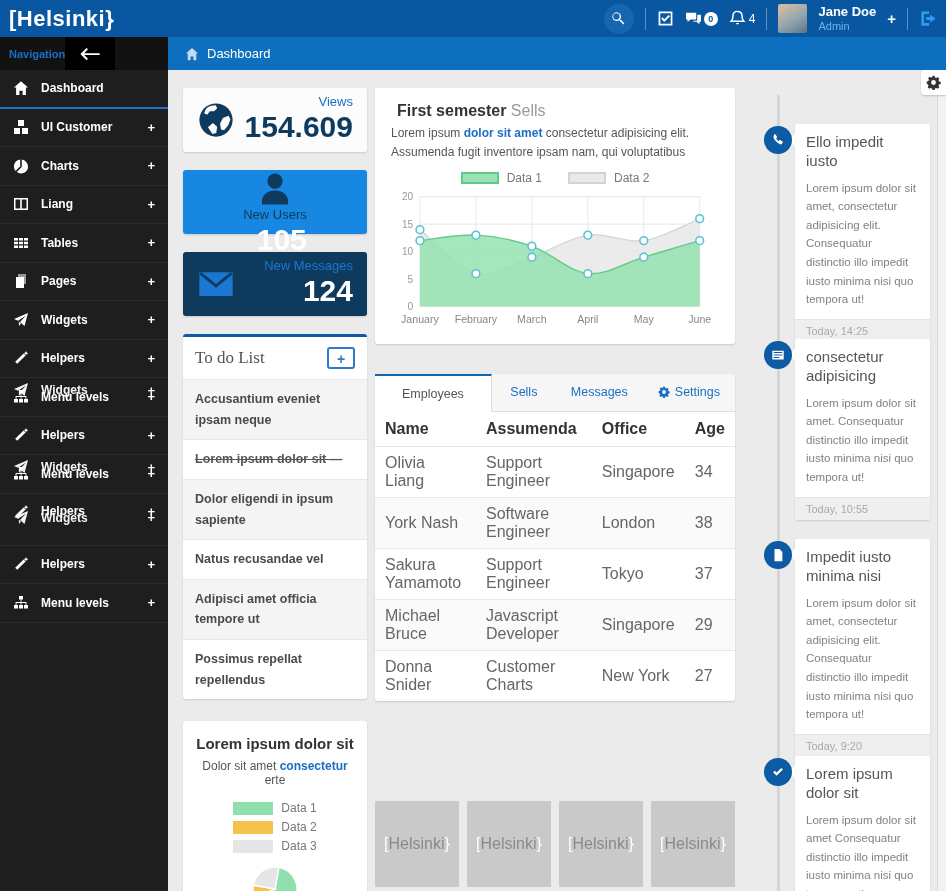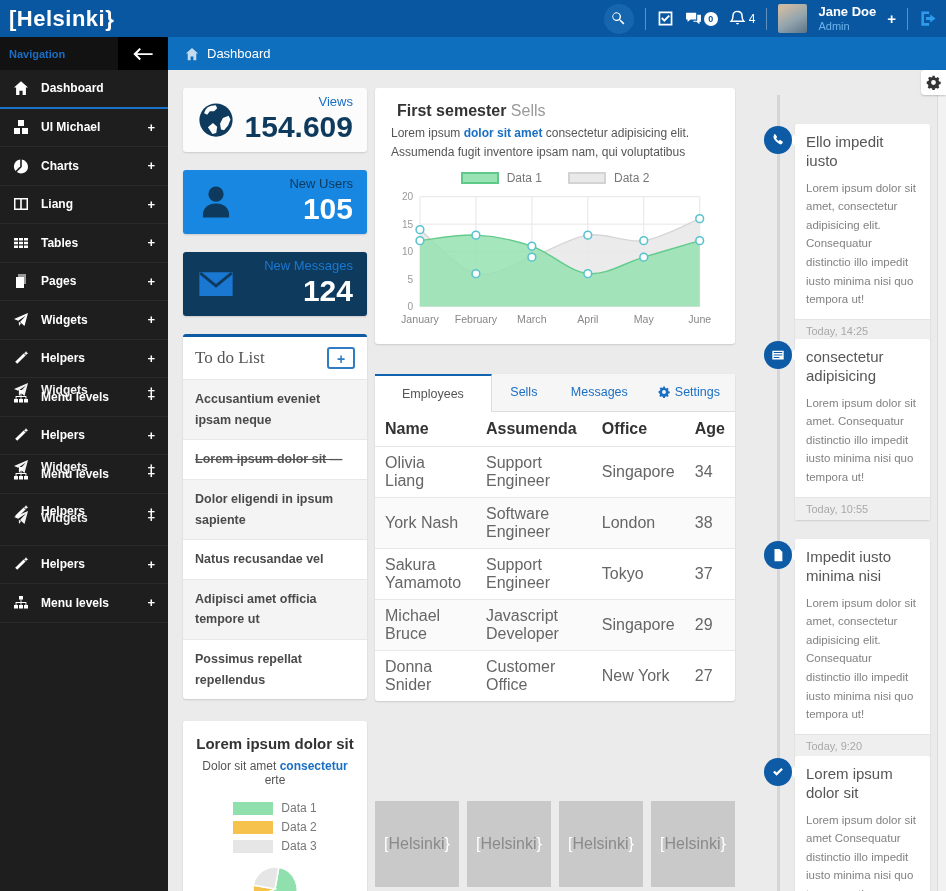--- a/index.html
+++ b/index.html
@@ -22,21 +22,21 @@
   .avatar{width:29px;height:29px;border-radius:2px;
     background:linear-gradient(150deg,#cbb9a4 15%,#93a5ae 55%,#5d7486);}
   .user-block{line-height:1.1;}
   .user-name{font-size:13px;font-weight:bold;color:#fff;}
   .user-role{font-size:11px;color:#6db3ea;}
   .plus-glyph{font-size:15px;font-weight:bold;color:#fff;cursor:pointer;}
   .signout{color:#2f9bef;width:19px;height:19px;}
   
   .subbar{position:absolute;left:0;top:37px;width:946px;height:33px;display:flex;z-index:29;}
   .subbar-left{width:168px;height:33px;background:#121212;display:flex;align-items:center;
-    justify-content:space-between;}
+    justify-content:flex-start;}
   .nav-label{color:#1a6fc4;font-size:11px;font-weight:bold;padding-left:9px;}
   .collapse-box{width:50px;height:33px;background:#000;display:flex;align-items:center;
     justify-content:center;cursor:pointer;}
   .collapse-box svg{width:24px;height:14px;fill:#fff;}
   .subbar-main{flex:1;background:#0d6fbe;display:flex;align-items:center;gap:8px;padding-left:17px;}
   .crumb-home{width:14px;height:14px;color:rgba(255,255,255,.75);}
   .crumb-home svg{width:100%;height:100%;fill:currentColor;}
   .crumb-label{color:#fff;font-size:13px;}
   
   .sidebar{position:absolute;left:0;top:70px;width:168px;bottom:0;background:#1e1e1e;z-index:20;}
@@ -59,21 +59,21 @@
   .stat-card{height:64px;margin-bottom:18px;display:flex;align-items:center;
     padding:0 14px;border-radius:3px;box-shadow:0 1px 2px rgba(0,0,0,.14);}
   .stat-card .stat-ico{width:38px;height:38px;}
   .stat-card .stat-ico svg{width:100%;height:100%;fill:currentColor;}
   .stat-right{flex:1;text-align:right;line-height:1.15;}
   .stat-label{font-size:13px;}
   .stat-value{font-size:30px;font-weight:bold;text-align:right;}
   .stat-light{background:#fcfcfc;}
   .stat-light .stat-ico{color:#0e3a5d;} .stat-light .stat-label{color:#1a6fc4;}
   .stat-light .stat-value{color:#0e3a5d;}
-  .stat-blue{background:#1787e1;}
+  .stat-blue{background:#1787e1;flex-direction:column;}
   .stat-blue .stat-ico{color:#0e3a5d;} .stat-blue .stat-label{color:#0e3a5d;}
   .stat-blue .stat-value{color:#fff;}
   .stat-navy{background:#0e3a5d;}
   .stat-navy .stat-ico{color:#1a78d2;} .stat-navy .stat-label{color:#1a78d2;}
   .stat-navy .stat-value{color:#fff;}
   
   .chart-card{padding:14px 16px 8px;}
   .chart-title{font-size:16px;color:#999;}
   .chart-title b{color:#333;margin-left:6px;}
   .chart-desc{font-size:12px;color:#555;line-height:1.55;margin-top:4px;}
@@ -220,21 +220,21 @@
         <span class="side-ico"><svg viewBox="0 0 16 16">
             <path d="M8 1.2 15 7.4h-2.1V15H9.6v-4.2H6.4V15H3.1V7.4H1z"></path>
           </svg></span>
         <span class="side-label">Dashboard</span>
         <span class="side-plus"></span>
       </div>
       <div class="side-item">
         <span class="side-ico"><svg viewBox="0 0 16 16">
             <path d="M5 1h6v6H5zM1 9h6v6H1zM9 9h6v6H9z"></path>
           </svg></span>
-        <span class="side-label">UI Michael</span>
+        <span class="side-label">UI Customer</span>
         <span class="side-plus">+</span>
       </div>
       <div class="side-item">
         <span class="side-ico"><svg viewBox="0 0 16 16">
             <path d="M7.2 1.6v6.6l-4.7 4.7a7 7 0 0 1 4.7-11.3z"></path>
             <path d="M8.8 1.6a7 7 0 0 1 6.2 6.9 7 7 0 0 1-11.2 5.6l5-5z"></path>
           </svg></span>
         <span class="side-label">Charts</span>
         <span class="side-plus">+</span>
       </div>
@@ -529,21 +529,21 @@
               <td>37</td>
             </tr>
             <tr>
               <td>Michael Bruce</td>
               <td>Javascript Developer</td>
               <td>Singapore</td>
               <td>29</td>
             </tr>
             <tr>
               <td>Donna Snider</td>
-              <td>Customer Office</td>
+              <td>Customer Charts</td>
               <td>New York</td>
               <td>27</td>
             </tr>
           </tbody>
       </table>
     </div>
 
     <div class="gallery" id="gallery">
         <div class="tile">
           <span class="brk">[</span>

